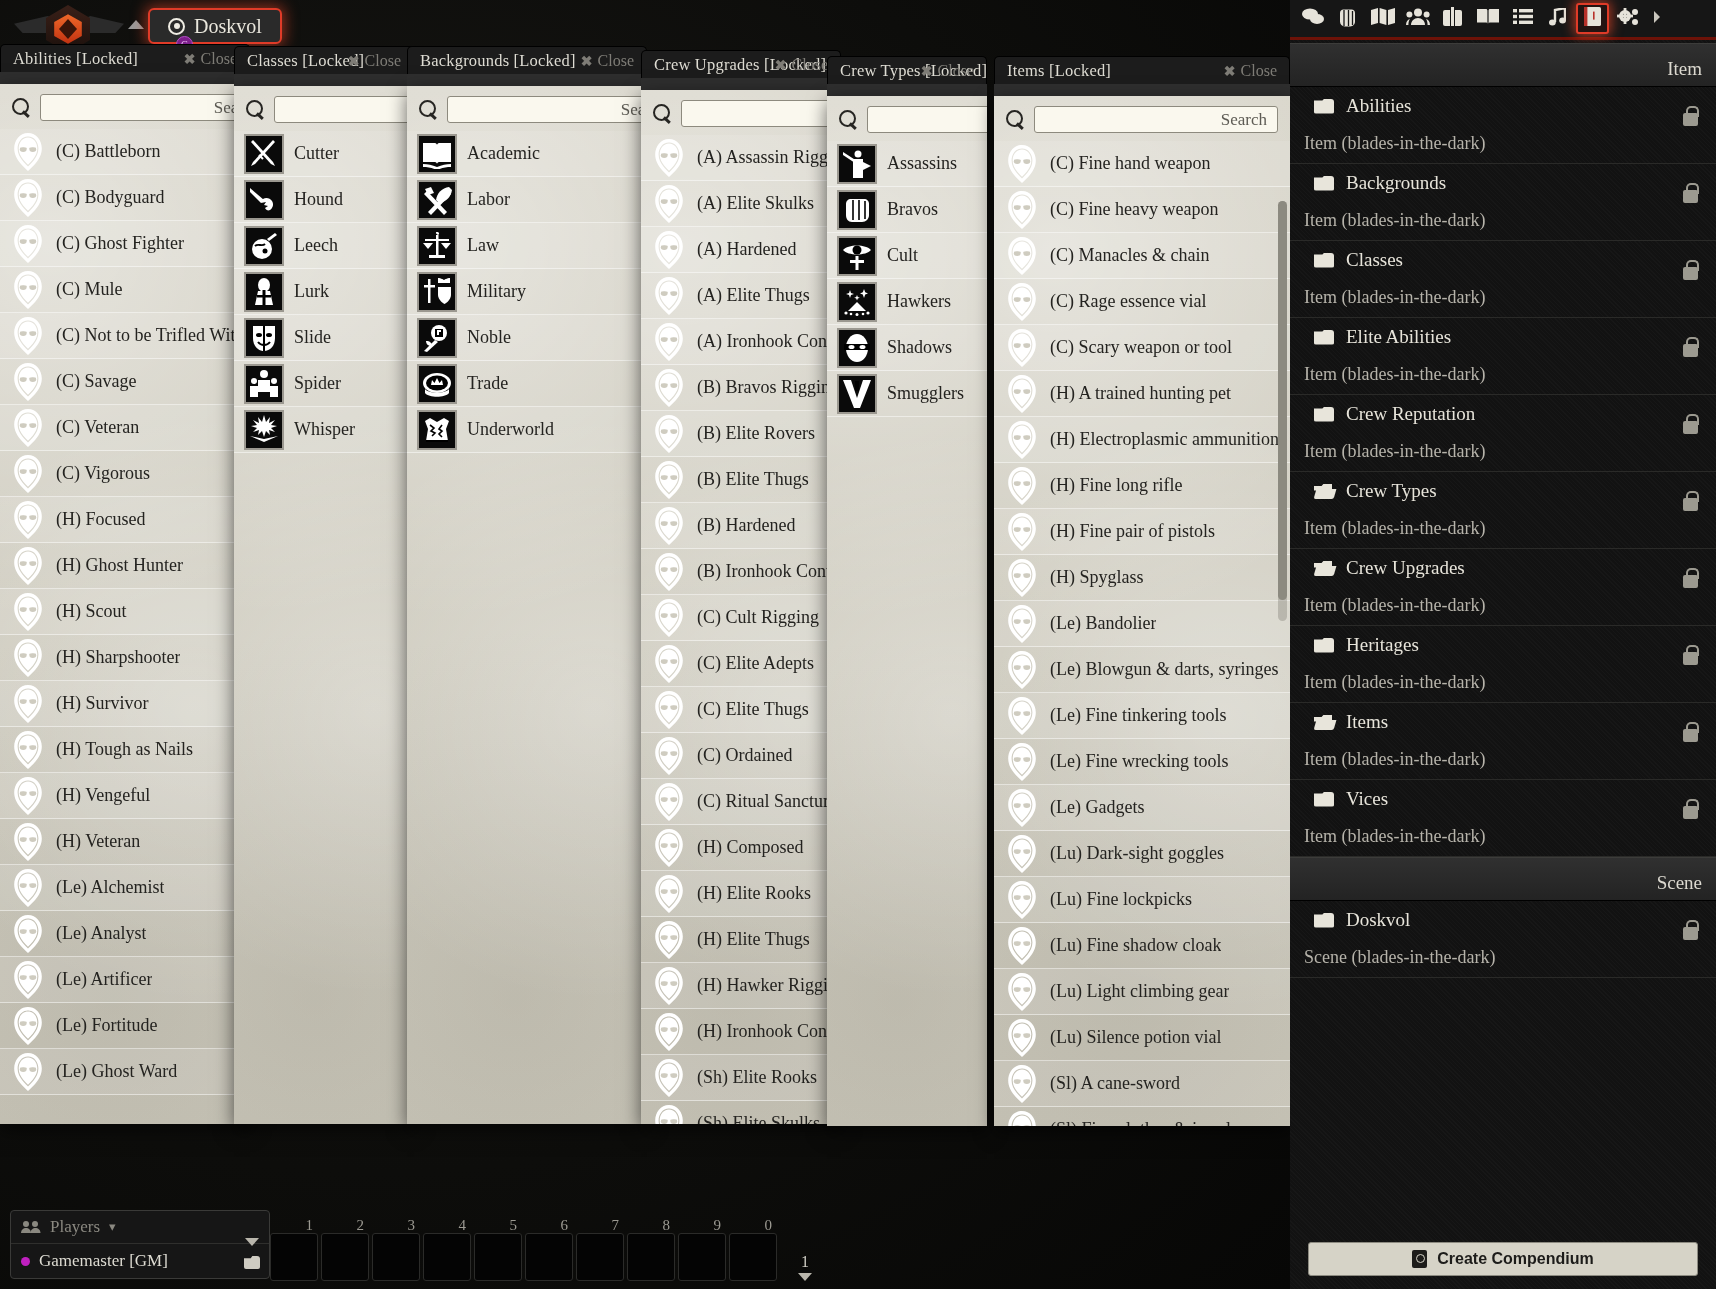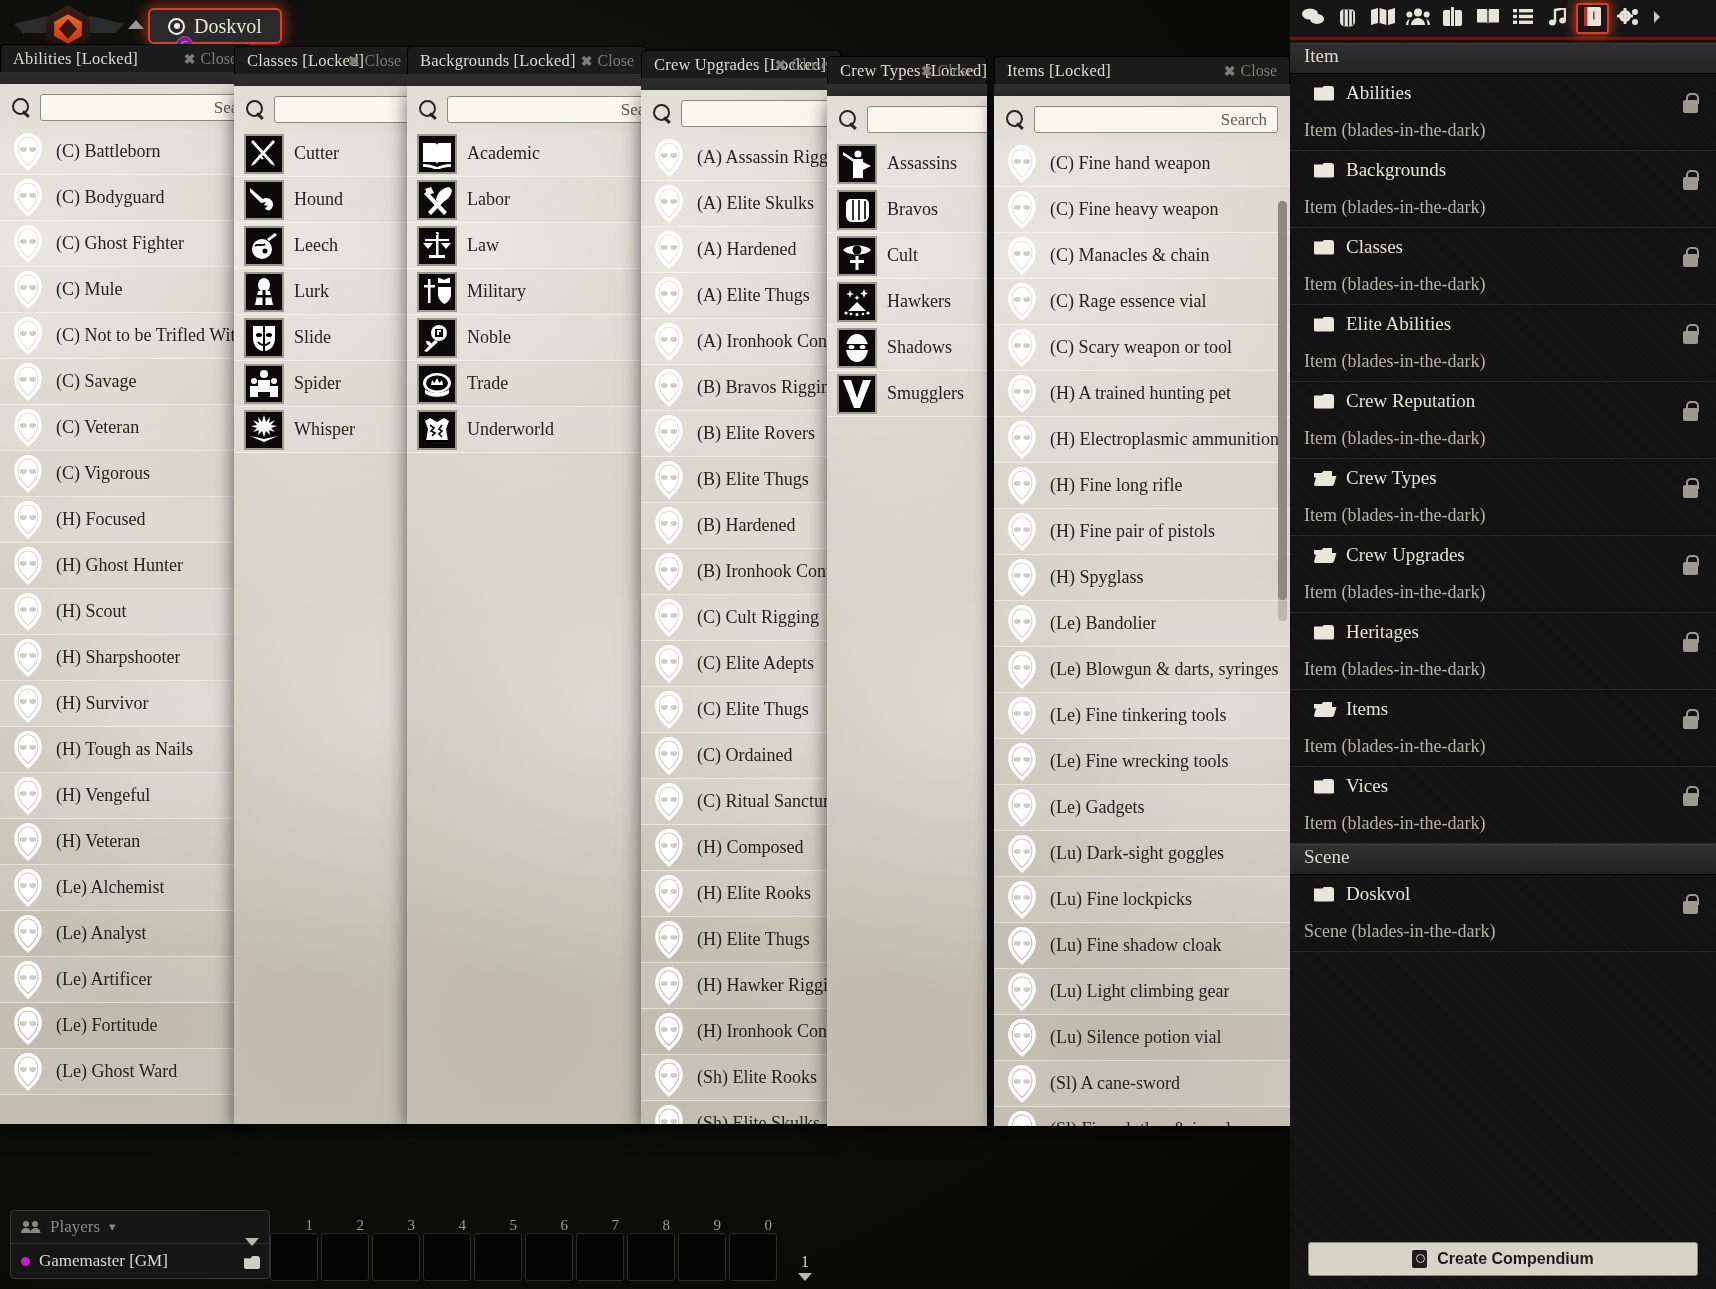--- a/index.html
+++ b/index.html
@@ -181,23 +181,23 @@
     color:#e6e3da; border-radius:3px;
   }
   .sb-tab.active{
     border:2px solid #e03b28; box-shadow:0 0 12px 2px rgba(230,70,40,.7);
     background:#241412;
   }
   .sb-tab.more{ color:#c9c6bd; font-size:13px; width:22px;}
 
   .sb-scroll{ position:absolute; left:0; top:43px; right:0; bottom:60px; overflow:hidden;}
   .sb-group{
-    padding:1px 14px 6px 14px; color:#dcd9d0; font-size:19px;
+    padding:14px 14px 6px 14px; color:#dcd9d0; font-size:19px;
     background:linear-gradient(#303030,#232323);
-    border-top:1px solid #3c3c3a; border-bottom:1px solid #000;
+    border-top:1px solid #3c3c3a; border-bottom:1px solid #000;text-align:right;
   }
   .sb-pack{
     position:relative; padding:8px 14px 9px 14px; border-bottom:1px solid #2a2a28;
   }
   .sb-pack .p-title{ display:flex;align-items:center;gap:12px; color:#e7e4da; font-size:19px;padding-left:10px; }
   .sb-pack .p-sub{ color:#b6b3aa; font-size:18px; margin-top:16px; }
   .sb-pack .lock{
     position:absolute; right:18px; top:26px; width:15px;height:13px; background:#9c9a90; border-radius:2px;
   }
   .sb-pack .lock::before{

